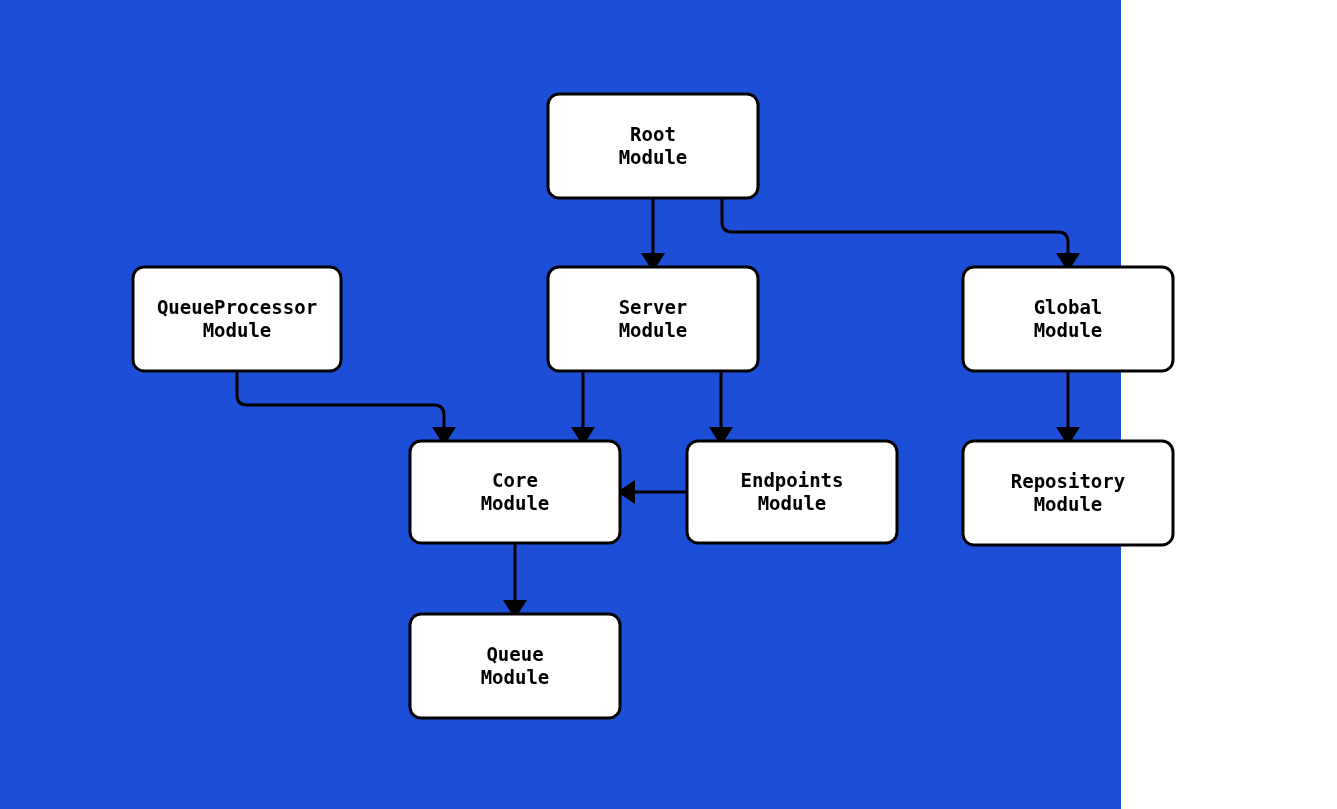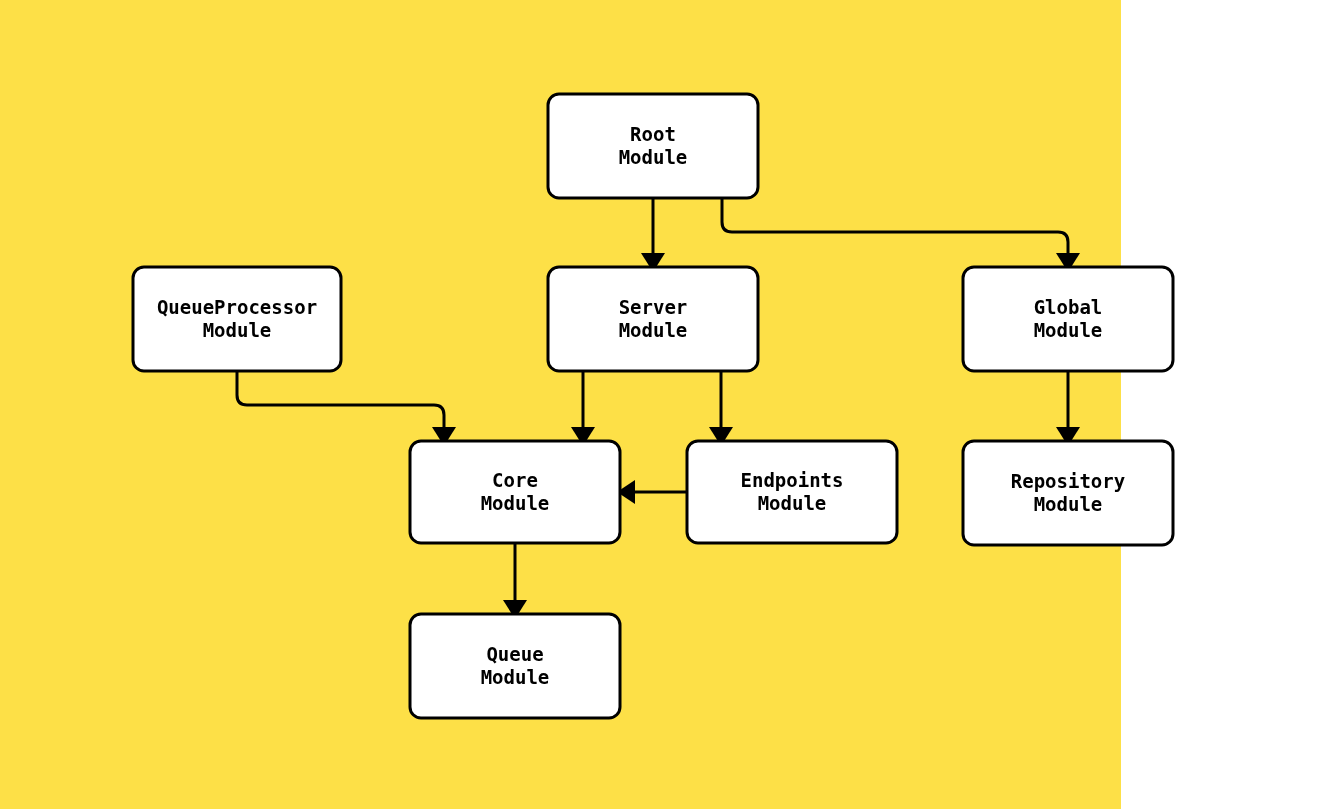--- a/index.html
+++ b/index.html
@@ -10,21 +10,21 @@
   body {
     width: 1337px;
     height: 809px;
     font-family: "DejaVu Sans Mono", "Liberation Mono", monospace;
     overflow: hidden;
   }
   #diagram-canvas {
     position: relative;
     width: 1121px;
     height: 809px;
-    background: #fde047;
+    background: #1d4ed8;
     text-align: right;
   }
   #diagram-svg {
     position: absolute;
     left: 0;
     top: 0;
     width: 1337px;
     height: 809px;
   }
   .node-box {

